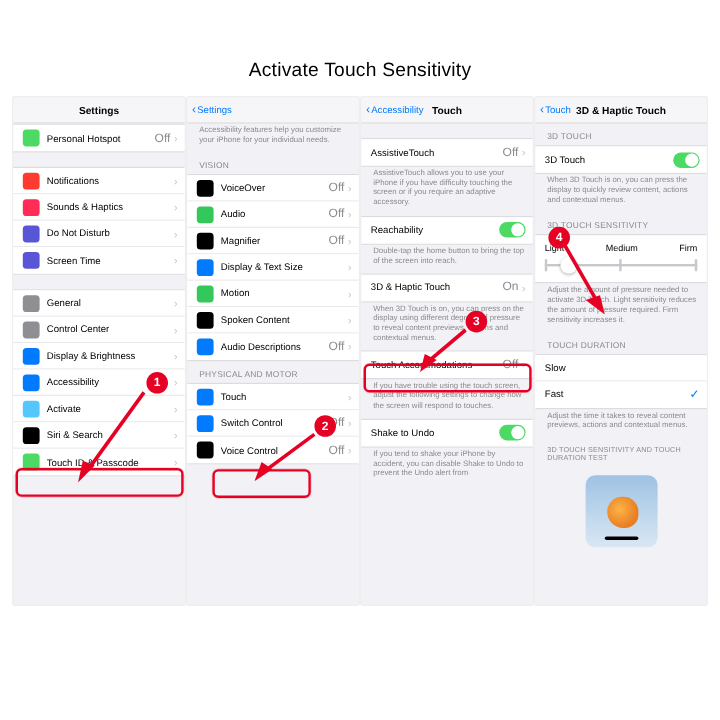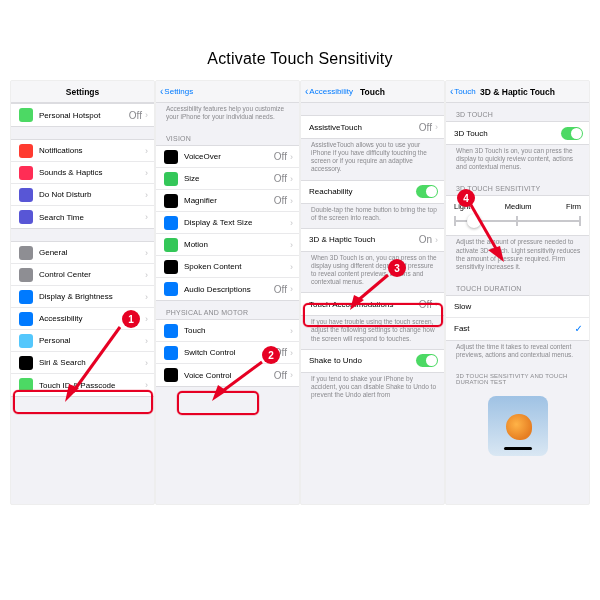--- a/index.html
+++ b/index.html
@@ -75,21 +75,21 @@
               <span class="lbl">Sounds &amp; Haptics</span>
               <span class="chev">›</span>
             </div>
             <div class="row">
               <span class="ico" style="background: rgb(88, 86, 214);"></span>
               <span class="lbl">Do Not Disturb</span>
               <span class="chev">›</span>
             </div>
             <div class="row">
               <span class="ico" style="background: rgb(88, 86, 214);"></span>
-              <span class="lbl">Search Time</span>
+              <span class="lbl">Screen Time</span>
               <span class="chev">›</span>
             </div>
           </div>
           <div class="gap"></div>
           <div class="list">
             <div class="row">
               <span class="ico" style="background: rgb(142, 142, 147);"></span>
               <span class="lbl">General</span>
               <span class="chev">›</span>
             </div>
@@ -103,21 +103,21 @@
               <span class="lbl">Display &amp; Brightness</span>
               <span class="chev">›</span>
             </div>
             <div class="row">
               <span class="ico" style="background: rgb(0, 122, 255);"></span>
               <span class="lbl">Accessibility</span>
               <span class="chev">›</span>
             </div>
             <div class="row">
               <span class="ico" style="background: rgb(84, 199, 252);"></span>
-              <span class="lbl">Personal</span>
+              <span class="lbl">Activate</span>
               <span class="chev">›</span>
             </div>
             <div class="row">
               <span class="ico" style="background: rgb(0, 0, 0);"></span>
               <span class="lbl">Siri &amp; Search</span>
               <span class="chev">›</span>
             </div>
             <div class="row">
               <span class="ico" style="background: rgb(76, 217, 100);"></span>
               <span class="lbl">Touch ID &amp; Passcode</span>
@@ -138,21 +138,21 @@
     <div class="grp-label">VISION</div>
     <div class="list" id="c2-vision">
           <div class="row">
             <span class="ico" style="background: rgb(0, 0, 0);"></span>
             <span class="lbl">VoiceOver</span>
             <span class="val">Off</span>
             <span class="chev">›</span>
           </div>
           <div class="row">
             <span class="ico" style="background: rgb(52, 199, 89);"></span>
-            <span class="lbl">Size</span>
+            <span class="lbl">Audio</span>
             <span class="val">Off</span>
             <span class="chev">›</span>
           </div>
           <div class="row">
             <span class="ico" style="background: rgb(0, 0, 0);"></span>
             <span class="lbl">Magnifier</span>
             <span class="val">Off</span>
             <span class="chev">›</span>
           </div>
           <div class="row">

